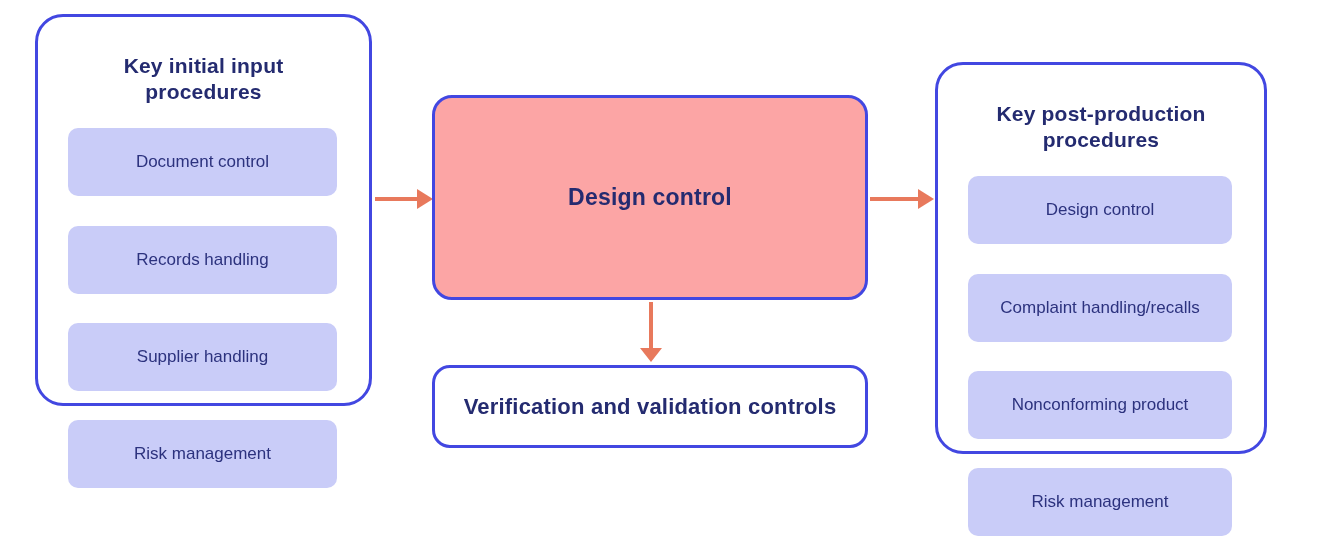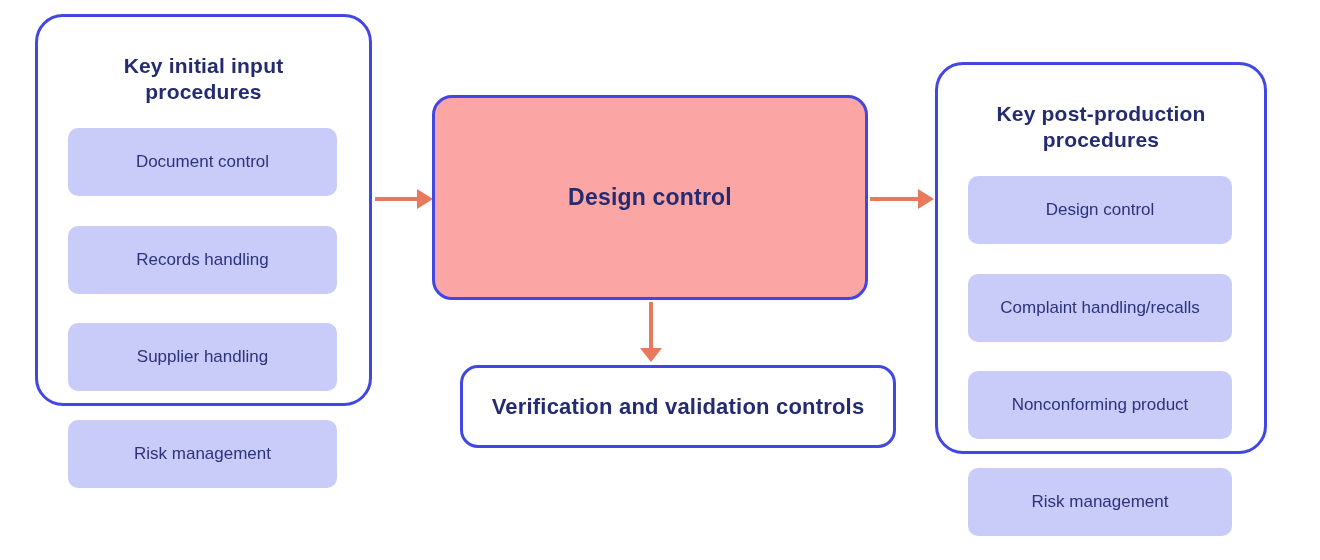--- a/index.html
+++ b/index.html
@@ -35,21 +35,21 @@
 
   .design-box{
     position:absolute;left:432px;top:95px;width:436px;height:205px;background:#fca5a5;
     border:3px solid var(--border-blue);border-radius:20px;box-sizing:border-box;
     display:flex;align-items:center;justify-content:center;
   }
   .design-box .label{font-size:23px;font-weight:bold;color:var(--title-navy);letter-spacing:.2px;}
   .verif-box{
     position:absolute;left:432px;top:365px;width:436px;height:83px;background:#fff;
     border:3px solid var(--border-blue);border-radius:18px;box-sizing:border-box;
-    display:flex;align-items:center;justify-content:center;margin-left:28px;
+    display:flex;align-items:center;justify-content:center;
   }
   .verif-box .label{font-size:22px;font-weight:bold;color:var(--title-navy);letter-spacing:.2px;}
 
   .arrow-h{position:absolute;top:197px;height:4px;background:var(--arrow-coral);}
   .arrow-h .head{
     position:absolute;right:-16px;top:-8px;width:0;height:0;
     border-top:10px solid transparent;border-bottom:10px solid transparent;
     border-left:16px solid var(--arrow-coral);
   }
   .arrow-a{left:375px;width:42px;}

